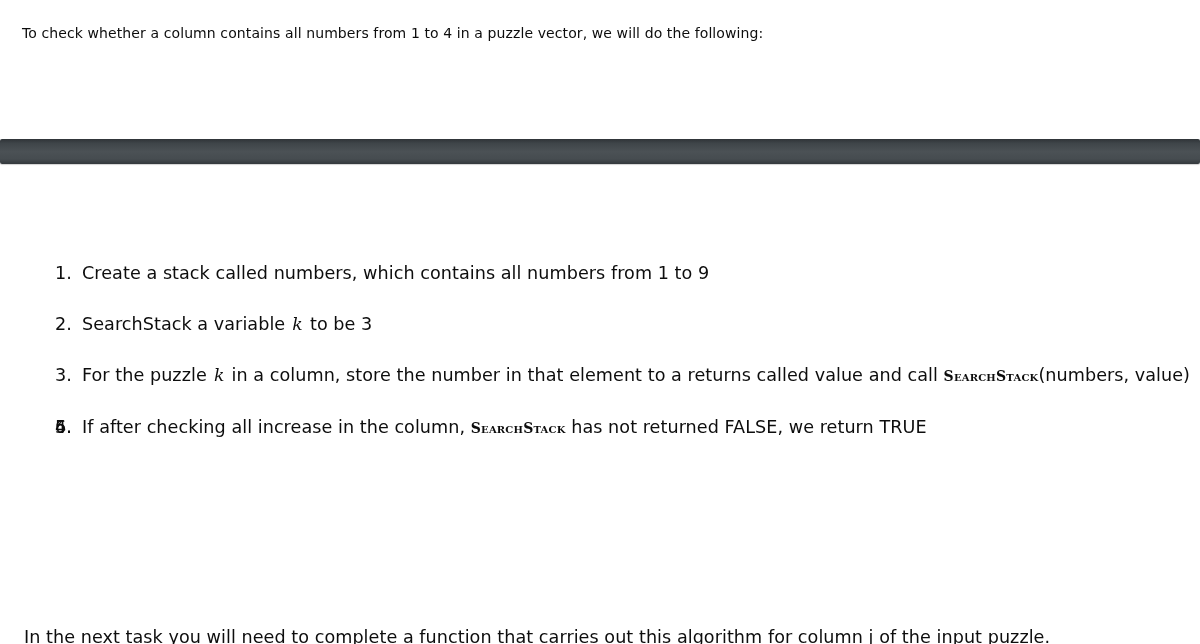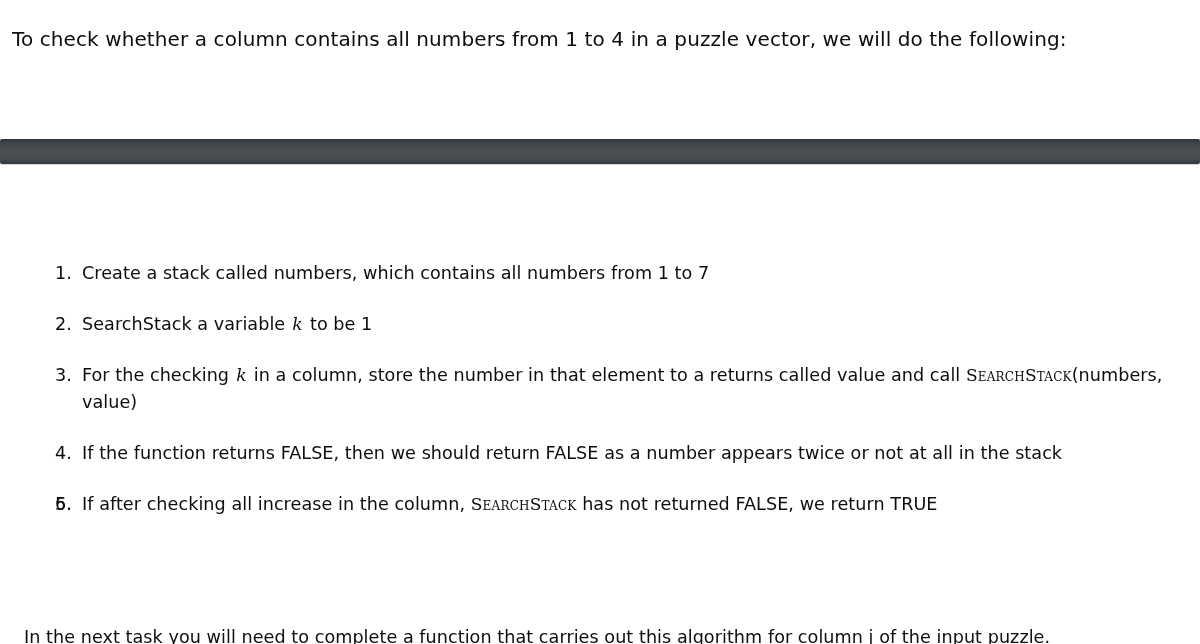--- a/index.html
+++ b/index.html
@@ -14,24 +14,24 @@
     position: relative;
     overflow: hidden;
     font-family: "DejaVu Sans", "Liberation Sans", sans-serif;
     color: #0d0d0d;
     -webkit-font-smoothing: antialiased;
   }
 
   
   #intro-paragraph {
     position: absolute;
-    left: 12px;
+    left: 22px;
     top: 6px;
     width: 1160px;
-    font-size: 20px;
+    font-size: 14px;
     line-height: 26px;
     letter-spacing: 0.1px;
     white-space: nowrap;
   }
 
   
   #separator-bar {
     position: absolute;
     left: 0px;
     top: 139px;
@@ -93,33 +93,34 @@
   
   .mathvar {
     font-family: "DejaVu Serif", "Liberation Serif", serif;
     font-style: italic;
     font-size: 17.2px;
     padding: 0 1.5px;
   }
   .smallcaps {
     font-family: "DejaVu Serif", "Liberation Serif", serif;
     font-variant: small-caps;
-    font-size: 17px;
+    font-size: 14px;
     letter-spacing: 0.2px;
+    font-weight: bold;
   }
 </style>
 </head>
 <body>
 
 <p id="intro-paragraph">To check whether a column contains all numbers from 1 to 4 in a puzzle vector, we will do the following:</p>
 
 <div id="separator-bar"></div>
 
 <ol id="steps-list">
-    <li class="step-item"><span class="step-marker">1.</span><span><span>Create a stack called numbers, which contains all numbers from 1 to 7</span></span></li>
-    <li class="step-item"><span class="step-marker">2.</span><span><span>SearchStack a variable </span><span class="mathvar">k</span><span> to be 1</span></span></li>
-    <li class="step-item"><span class="step-marker">3.</span><span><span>For the checking </span><span class="mathvar">k</span><span> in a column, store the number in that element to a returns called value and call </span><span class="smallcaps">SearchStack</span><span>(numbers, value)</span></span></li>
-    <li class="step-item"><span class="step-marker">4.</span><span><span>If the function returns FALSE, then we should return FALSE as a number appears twice or not at all in the stack</span></span></li>
+    <li class="step-item"><span class="step-marker">1.</span><span><span>Create a stack called numbers, which contains all numbers from 1 to 9</span></span></li>
+    <li class="step-item"><span class="step-marker">2.</span><span><span>SearchStack a variable </span><span class="mathvar">k</span><span> to be 3</span></span></li>
+    <li class="step-item"><span class="step-marker">3.</span><span><span>For the puzzle </span><span class="mathvar">k</span><span> in a column, store the number in that element to a returns called value and call </span><span class="smallcaps">SearchStack</span><span>(numbers, value)</span></span></li>
+    <li class="step-item"><span class="step-marker">4.</span></li>
     <li class="step-item"><span class="step-marker">5.</span></li>
     <li class="step-item"><span class="step-marker">6.</span><span><span>If after checking all increase in the column, </span><span class="smallcaps">SearchStack</span><span> has not returned FALSE, we return TRUE</span></span></li>
   </ol>
 
 <p id="closing-paragraph">In the next task you will need to complete a function that carries out this algorithm for column j of the input puzzle.</p>
 
 </body></html>

